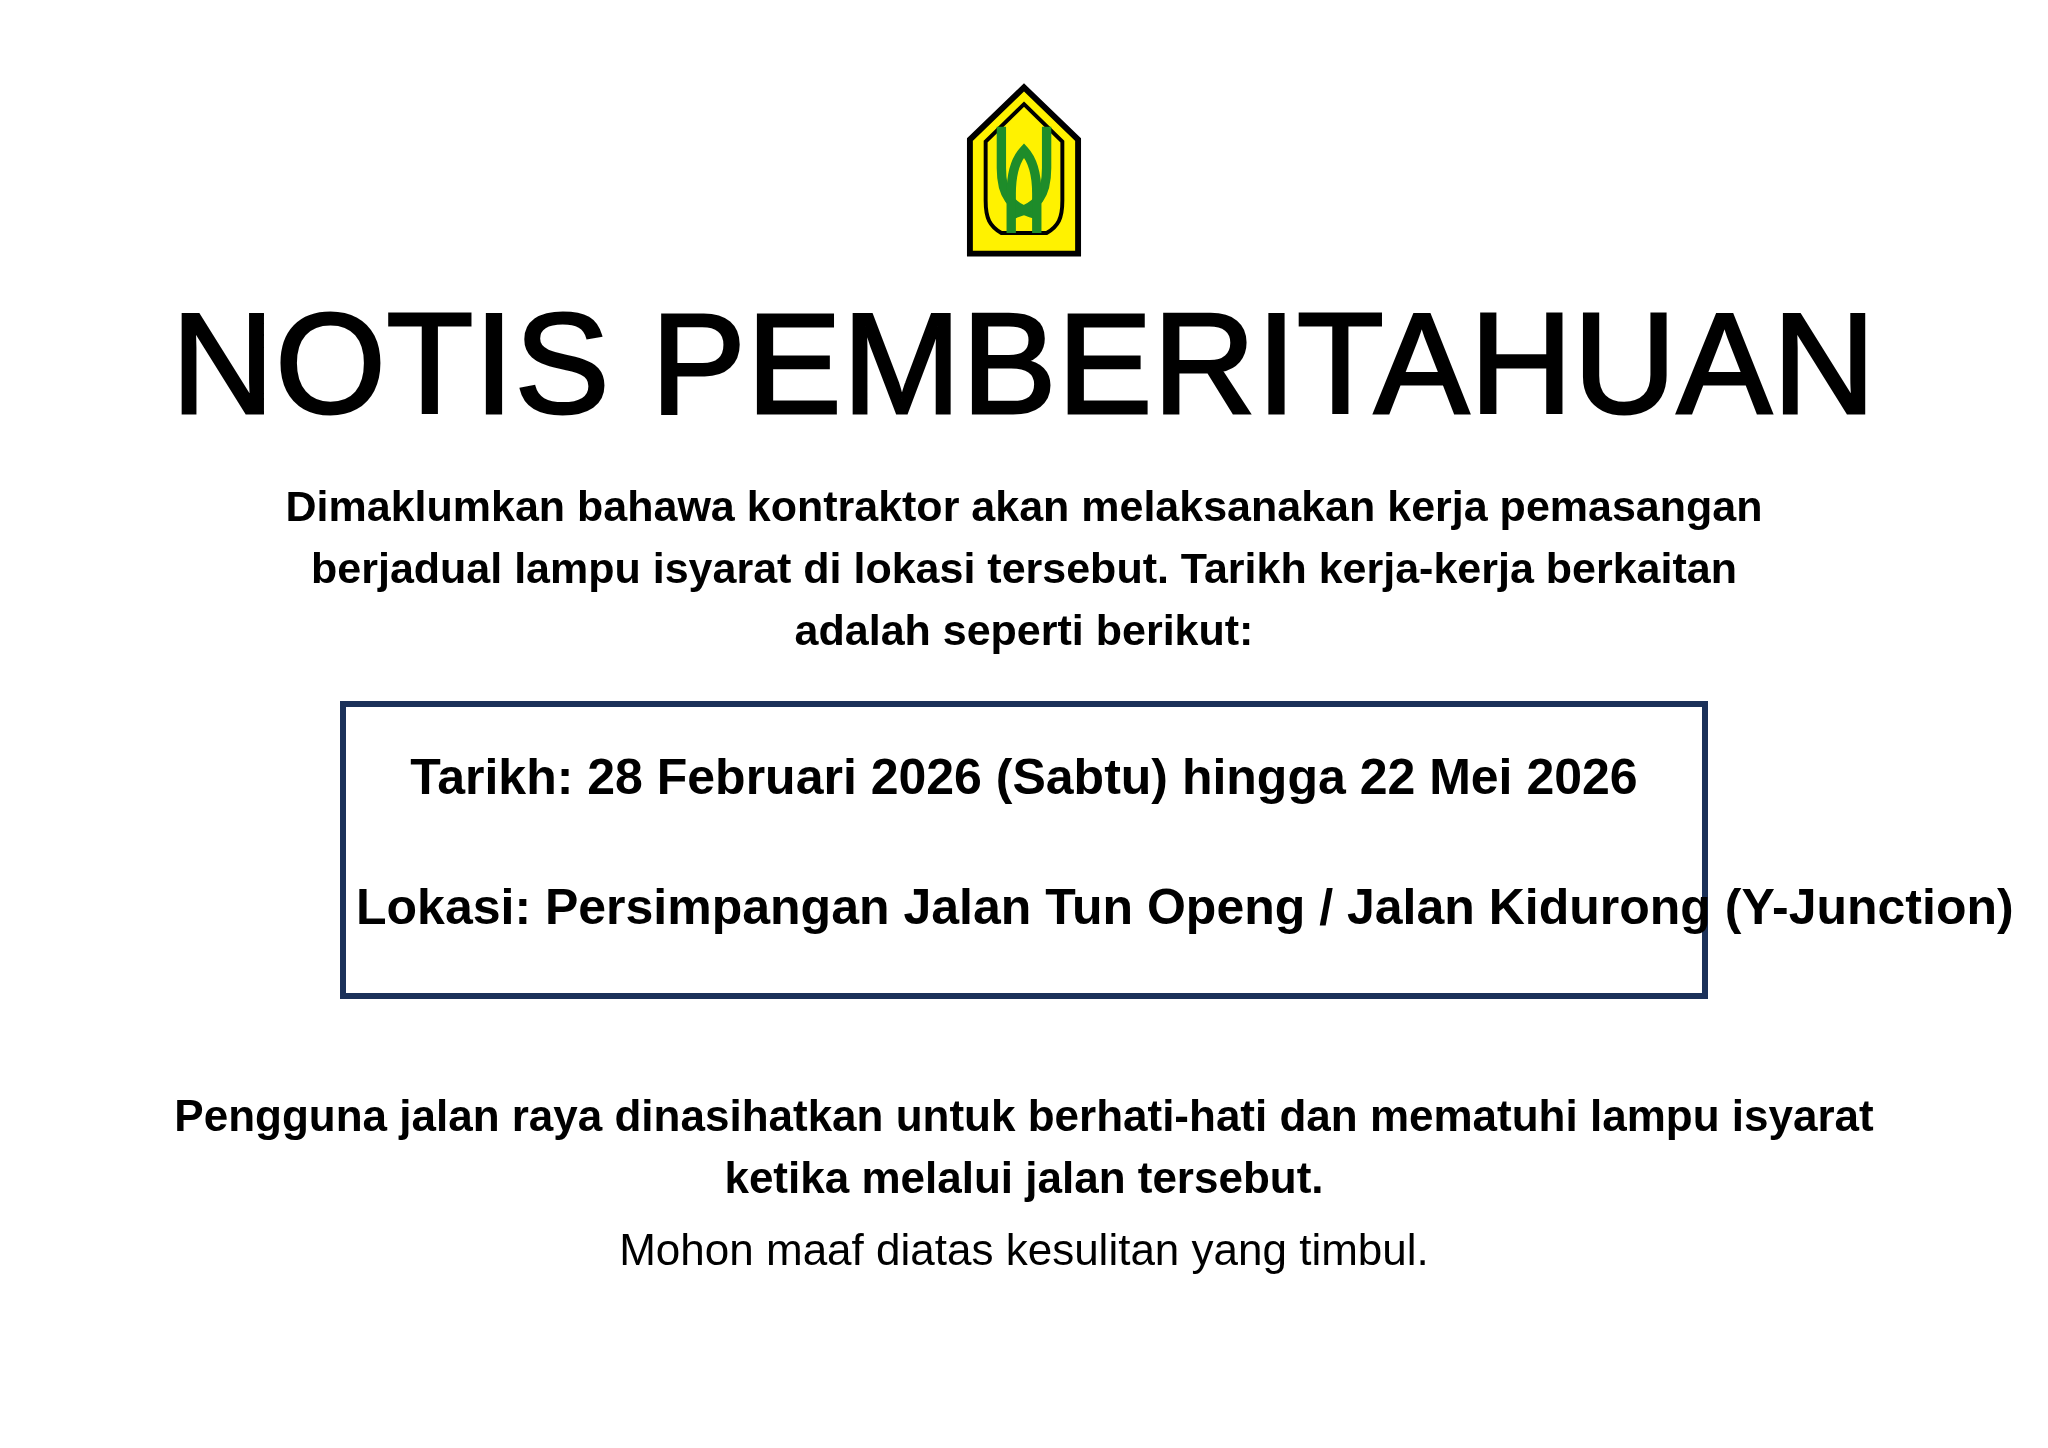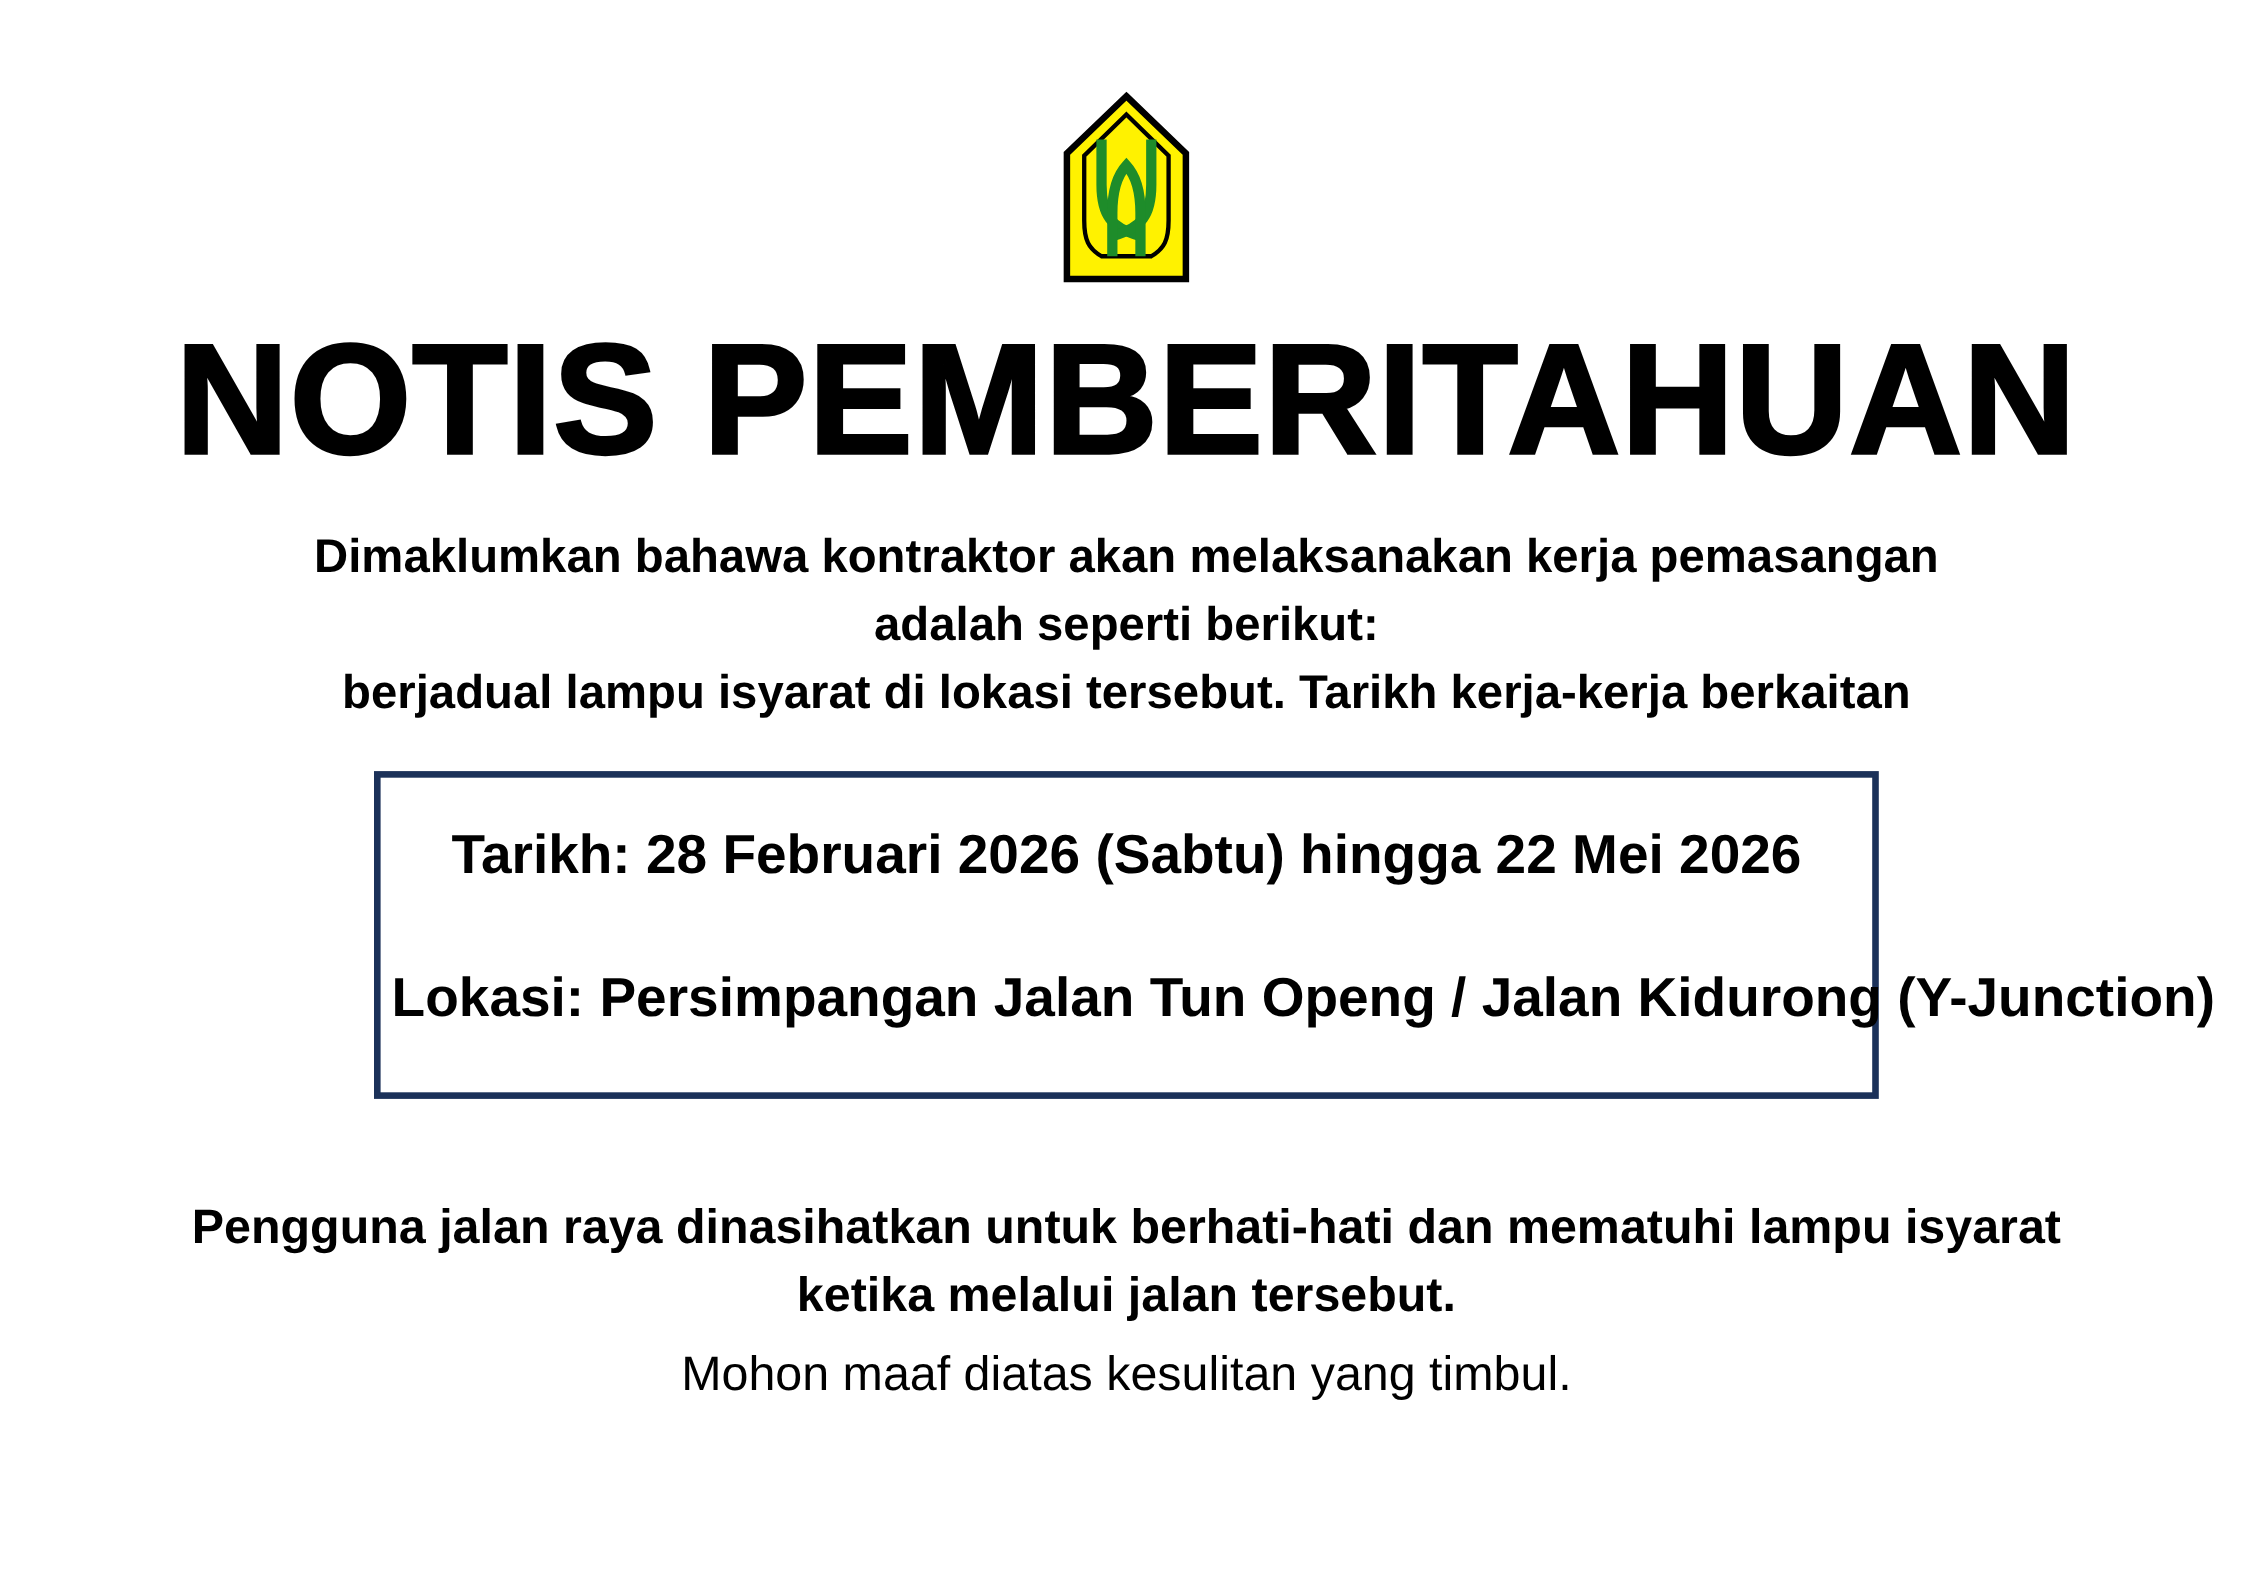--- a/index.html
+++ b/index.html
@@ -19,21 +19,21 @@
   }
   .logo {
     display: block;
     margin: 83px auto 0 auto;
     width: 118px;
     height: 176px;
   }
   .title {
     margin-top: 34px;
     font-size: 142px;
-    font-weight: bold;
+    font-weight: normal;
     line-height: 1.0;
     letter-spacing: 1px;
     -webkit-text-stroke: 3px var(--text-color, #000);
     white-space: nowrap;
   }
   .intro {
     margin-top: 40px;
     font-size: 43px;
     font-weight: bold;
     line-height: 62px;
@@ -87,22 +87,22 @@
     <path class="inner" d="M60 21 L99 59 L99 119 C99 137 95 145 83 152 L37 152 C25 145 21 137 21 119 L21 59 Z"></path>
     <path class="motif" d="M37 44 L37 86 C37 114 46 126 72 133"></path>
     <path class="motif" d="M83 44 L83 86 C83 114 74 126 48 133"></path>
     <path class="motif" d="M47 152 L47 112 Q47 82 60 68 Q73 82 73 112 L73 152"></path>
   </svg>
 
   <div class="title">NOTIS PEMBERITAHUAN</div>
 
   <div class="intro">
     <div class="line">Dimaklumkan bahawa kontraktor akan melaksanakan kerja pemasangan</div>
+    <div class="line">berjadual lampu isyarat di lokasi tersebut. Tarikh kerja-kerja berkaitan</div>
     <div class="line">adalah seperti berikut:</div>
-    <div class="line">berjadual lampu isyarat di lokasi tersebut. Tarikh kerja-kerja berkaitan</div>
   </div>
 
   <div class="details-box">
     <div class="box-line date">Tarikh: 28 Februari 2026 (Sabtu) hingga 22 Mei 2026</div>
     <div class="box-line location">Lokasi: Persimpangan Jalan Tun Openg / Jalan Kidurong (Y-Junction)</div>
   </div>
 
   <div class="advisory">
     <div class="line">Pengguna jalan raya dinasihatkan untuk berhati-hati dan mematuhi lampu isyarat</div>
     <div class="line">ketika melalui jalan tersebut.</div>

